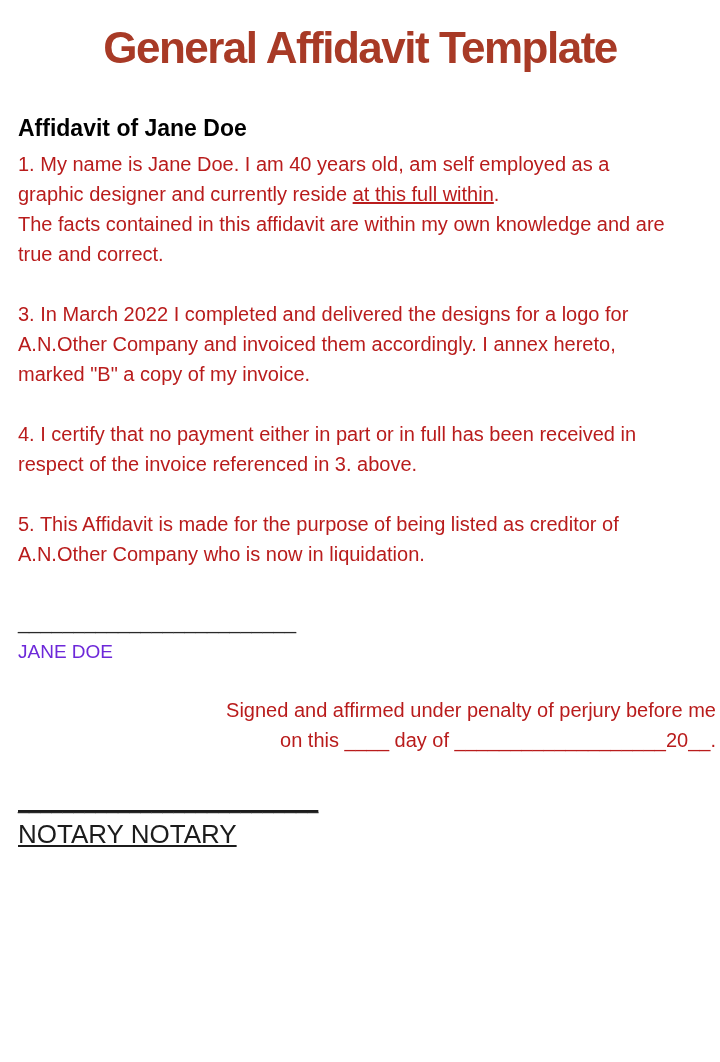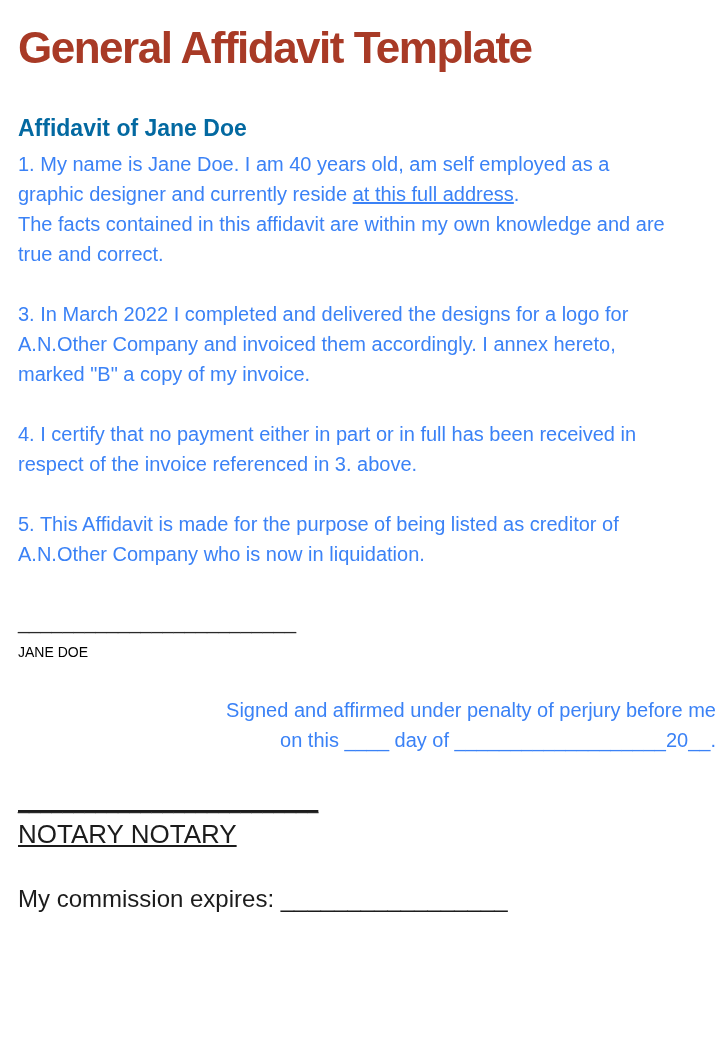--- a/index.html
+++ b/index.html
@@ -13,60 +13,60 @@
     height: 1062px;
     box-sizing: border-box;
     background: #ffffff;
     padding: 24px 4px 0 18px;
     overflow: hidden;
     font-family: "Liberation Sans", "DejaVu Sans", sans-serif;
     color: #1c1c1c;
   }
   .doc-title {
     margin: 0 14px 42px 0;
-    text-align: left;
+    text-align: center;
     font-size: 44px;
     line-height: 1.1;
     font-weight: bold;
     letter-spacing: -1.5px;
     color: #a83a26;
   }
   .section-heading {
     margin: 0;
     font-size: 23px;
     line-height: 28px;
     font-weight: bold;
-    color: #0369a1;
+    color: #000000;
   }
   .doc-text {
     margin: 0 0 30px 0;
     font-size: 20px;
     line-height: 30px;
     white-space: pre;
-    color: #3b82f6;
+    color: #b91c1c;
   }
   .clause-first {
     margin-top: 7px;
   }
   .underlined {
     text-decoration: underline;
   }
   .sig-block {
     margin-top: 38px;
   }
   .fill-line {
     font-size: 20px;
     line-height: 30px;
     white-space: pre;
     color: #2a2a2a;
   }
   .deponent-name {
-    font-size: 14px;
+    font-size: 19px;
     line-height: 30px;
-    color: #000000;
+    color: #6d28d9;
   }
   .jurat {
     margin-top: 28px;
     margin-bottom: 0;
     text-align: right;
   }
   .notary-block {
     margin-top: 32px;
     text-decoration: underline;
   }
@@ -86,21 +86,21 @@
 </head>
 <body>
 
 <div class="page">
 
   <h1 class="doc-title">General Affidavit Template</h1>
 
   <h2 class="section-heading">Affidavit of Jane Doe</h2>
 
   <p class="doc-text clause-first"><span>1. My name is Jane Doe. I am 40 years old, am self employed as a
-graphic designer and currently reside </span><span class="underlined">at this full address</span><span>.
+graphic designer and currently reside </span><span class="underlined">at this full within</span><span>.
 The facts contained in this affidavit are within my own knowledge and are
 true and correct.</span></p>
 
 
   <p class="doc-text">3. In March 2022 I completed and delivered the designs for a logo for
 A.N.Other Company and invoiced them accordingly. I annex hereto,
 marked "B" a copy of my invoice.</p>
 
   <p class="doc-text">4. I certify that no payment either in part or in full has been received in
 respect of the invoice referenced in 3. above.</p>
@@ -114,15 +114,14 @@
   </div>
 
   <p class="doc-text jurat">Signed and affirmed under penalty of perjury before me
 on this ____ day of ___________________20__.</p>
 
   <div class="notary-block">
     <div class="fill-line">___________________________</div>
     <div class="notary-title">NOTARY NOTARY</div>
   </div>
 
-  <p class="commission"><span>My commission expires: </span><span>_________________</span></p>
 
 </div>
 
 </body></html>

